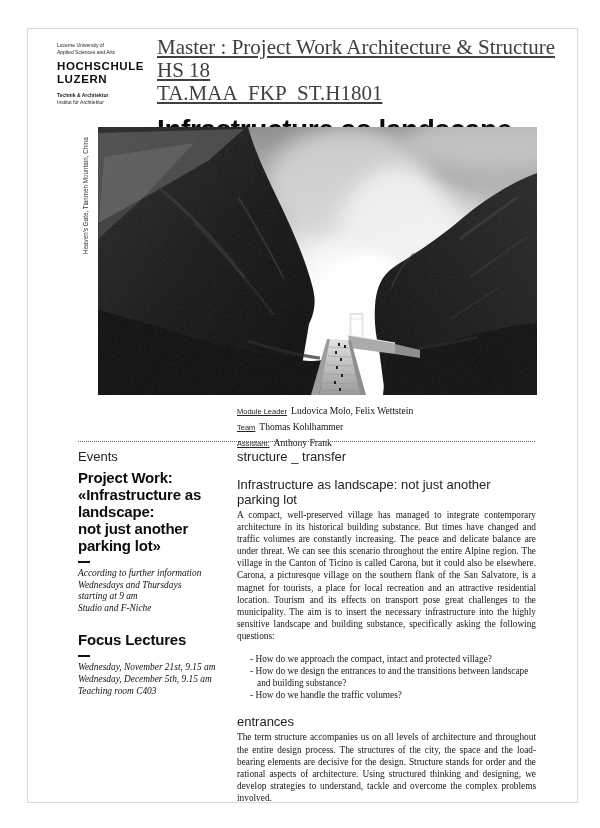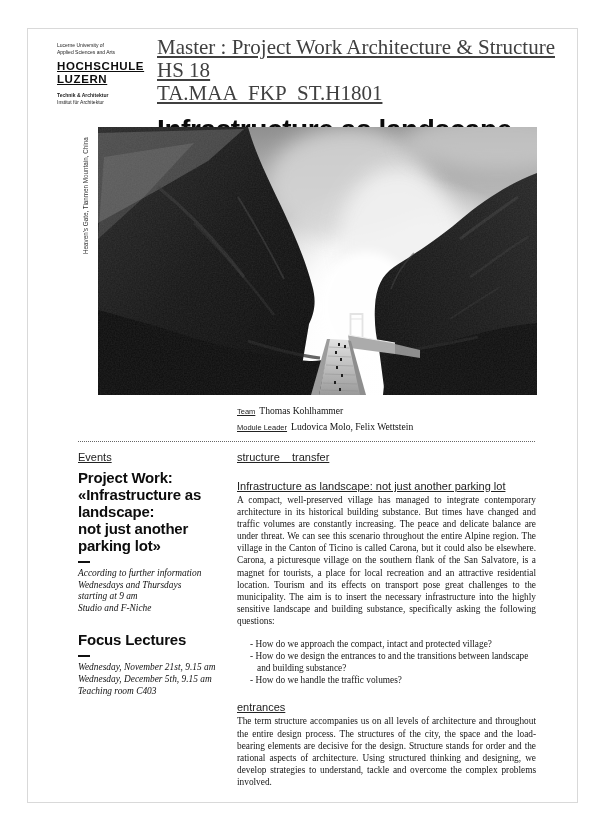--- a/index.html
+++ b/index.html
@@ -5,21 +5,21 @@
   html,body{margin:0;padding:0;background:#ffffff;}
   .page{position:relative;width:600px;height:828px;background:#fff;overflow:hidden;
         font-family:"Liberation Serif",serif;color:#1c1c1c;}
   .scan-border{position:absolute;left:27px;top:28px;width:549px;height:773px;
         border:1px solid #d9d9d9;pointer-events:none;}
 
   
   .logo{position:absolute;left:57px;top:42px;font-family:"Liberation Sans",sans-serif;}
   .logo .tiny{font-size:5px;line-height:6.5px;color:#222;}
   .logo .big{font-size:11.5px;font-weight:700;letter-spacing:.6px;line-height:12.5px;
-        margin-top:5px;color:#0d0d0d;text-decoration:underline;}
+        margin-top:5px;color:#0d0d0d;}
   .logo .dept{margin-top:7px;font-size:5px;line-height:6.5px;color:#222;}
   .logo .dept .b{font-weight:700;}
 
   
   .hdr{position:absolute;left:157px;top:36px;width:425px;}
   .hdr .course{font-size:21px;line-height:23px;text-decoration:underline;
         text-underline-offset:2px;color:#404040;}
   .hdr .maintitle{font-family:"Liberation Sans",sans-serif;font-weight:700;
         font-size:28px;letter-spacing:-.4px;color:#0a0a0a;margin-top:9px;white-space:nowrap;}
 
@@ -33,22 +33,22 @@
   
   .credits{position:absolute;left:237px;top:403px;width:300px;line-height:12.8px;}
   .lbl{font-family:"Liberation Sans",sans-serif;font-size:7.5px;color:#222;
         text-decoration:underline;text-underline-offset:1px;}
   .credits .val{font-size:9.6px;color:#111;}
 
   .divider{position:absolute;left:78px;top:441px;width:457px;border-top:1px dotted #666;}
 
   
   .leftcol{position:absolute;left:78px;top:447px;width:160px;}
-  .kicker{font-family:"Liberation Sans",sans-serif;font-size:11px;color:#222;
-        text-decoration:underline;text-underline-offset:1px;display:inline-block;}
+  .kicker{font-family:"Liberation Sans",sans-serif;font-size:13px;color:#222;
+        text-underline-offset:1px;display:inline-block;}
   .bighead{font-family:"Liberation Sans",sans-serif;font-weight:700;font-size:15px;
         line-height:17px;letter-spacing:-.2px;color:#0d0d0d;white-space:pre-line;margin-top:4px;}
   .dash{width:12px;height:2px;background:#111;margin:7px 0 5px 0;}
   .sched{font-style:italic;font-size:9.4px;line-height:11.6px;color:#111;white-space:pre-line;}
   .focus{margin-top:17px;}
 
   
   .rightcol{position:absolute;left:237px;top:447px;width:299px;}
   .sect{margin-bottom:11px;}
   .sect .shead{display:inline-block;margin-bottom:2px;}
@@ -194,26 +194,30 @@
             <rect x="246" y="218" width="2" height="3"></rect>
         </g>
       </g>
 
       <rect width="439" height="268" filter="url(#grain)" clip-path="url(#rockClip)" opacity=".5"></rect>
     </svg>
   </div>
 
   <div class="credits">
     <div>
+      <span class="lbl">Module Leader</span>
+      <span class="val">Ludovica Molo, Felix Wettstein</span>
+    </div>
+    <div>
       <span class="lbl">Team</span>
       <span class="val">Thomas Kohlhammer</span>
     </div>
     <div>
-      <span class="lbl">Module Leader</span>
-      <span class="val">Ludovica Molo, Felix Wettstein</span>
+      <span class="lbl">Assistant:</span>
+      <span class="val">Anthony Frank</span>
     </div>
   </div>
 
   <div class="divider"></div>
 
   <div class="leftcol">
     <span class="kicker">Events</span>
     <div class="bighead">Project Work:
 «Infrastructure as
 landscape:

